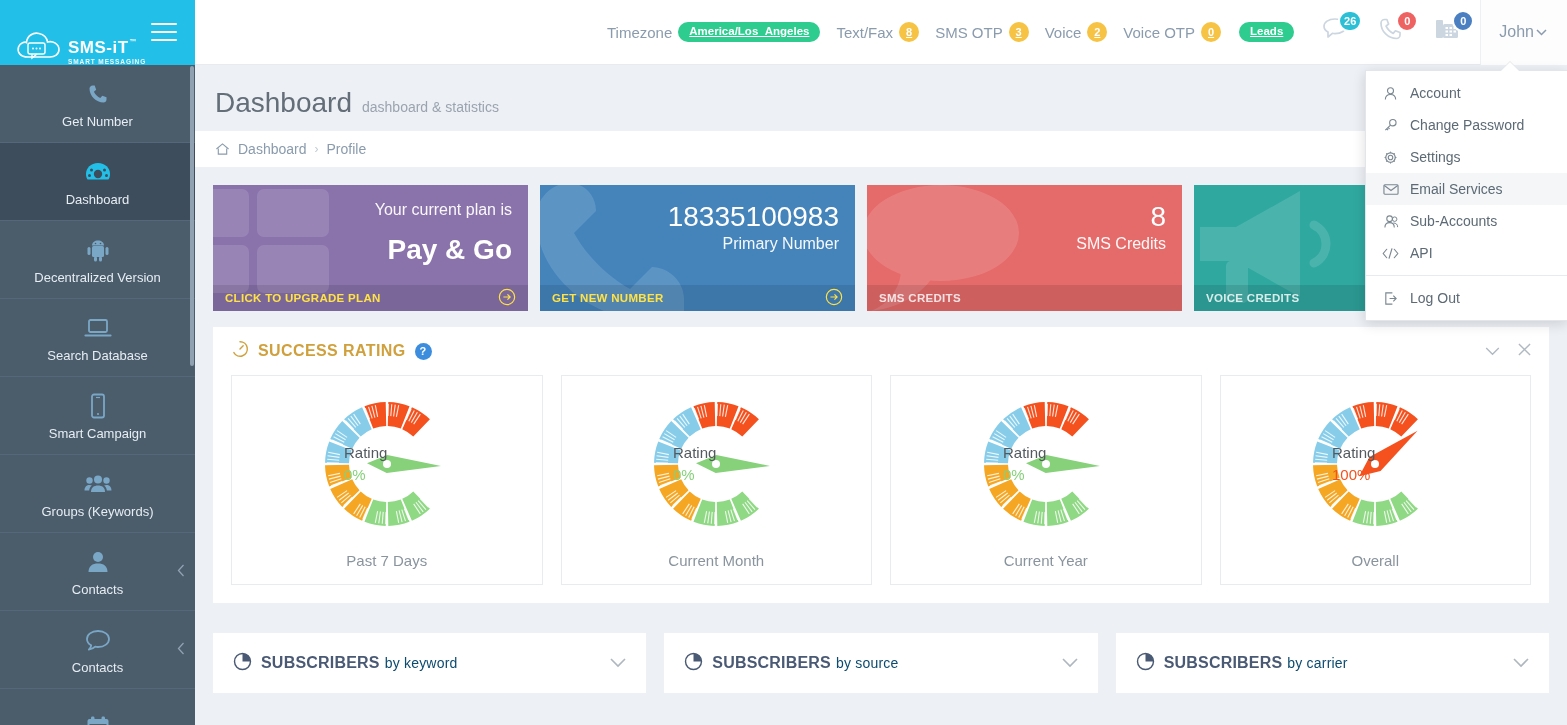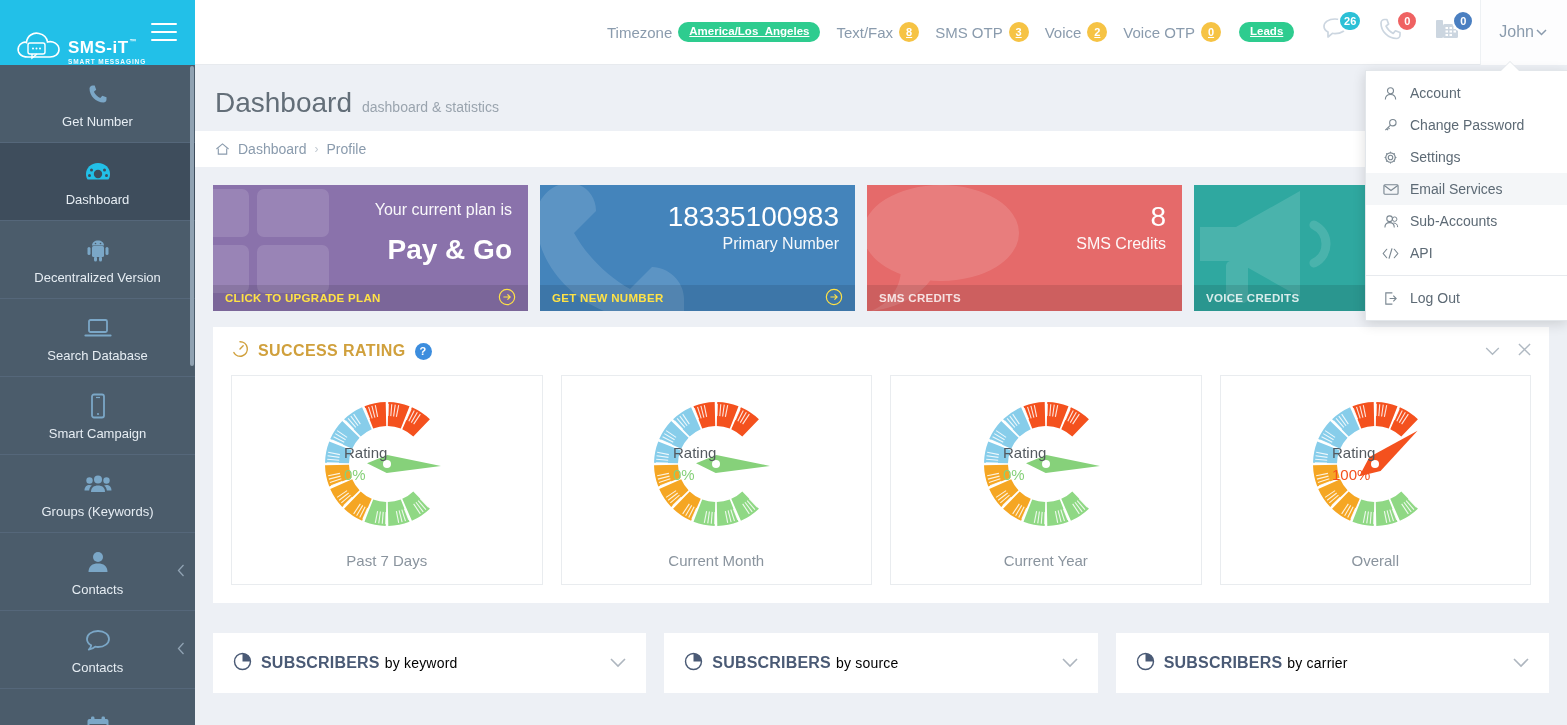--- a/index.html
+++ b/index.html
@@ -193,21 +193,21 @@
 
   
   .sub-row { display: flex; gap: 18px; padding: 18px 18px 0 18px; }
   .sub-panel { flex: 1; background: #fff; height: 60px; }
   .sub-head {
     display: flex; align-items: center; justify-content: space-between;
     height: 60px; padding: 0 20px;
   }
   .sub-title { display: flex; align-items: center; gap: 9px; }
   .sub-name { color: #4a5a75; font-size: 16px; font-weight: bold; letter-spacing: .2px; }
-  .sub-by { color: #000000; font-size: 14px; margin-left: 5px; font-weight: normal; }
+  .sub-by { color: #0c4a6e; font-size: 14px; margin-left: 5px; font-weight: normal; }
   .chev { color: #aeb6bf; cursor: pointer; }
 </style>
 </head>
 <body>
 
 <div class="app">
 
   <div class="sidebar">
     <div class="logo-bar">
       <div class="logo-mark">

